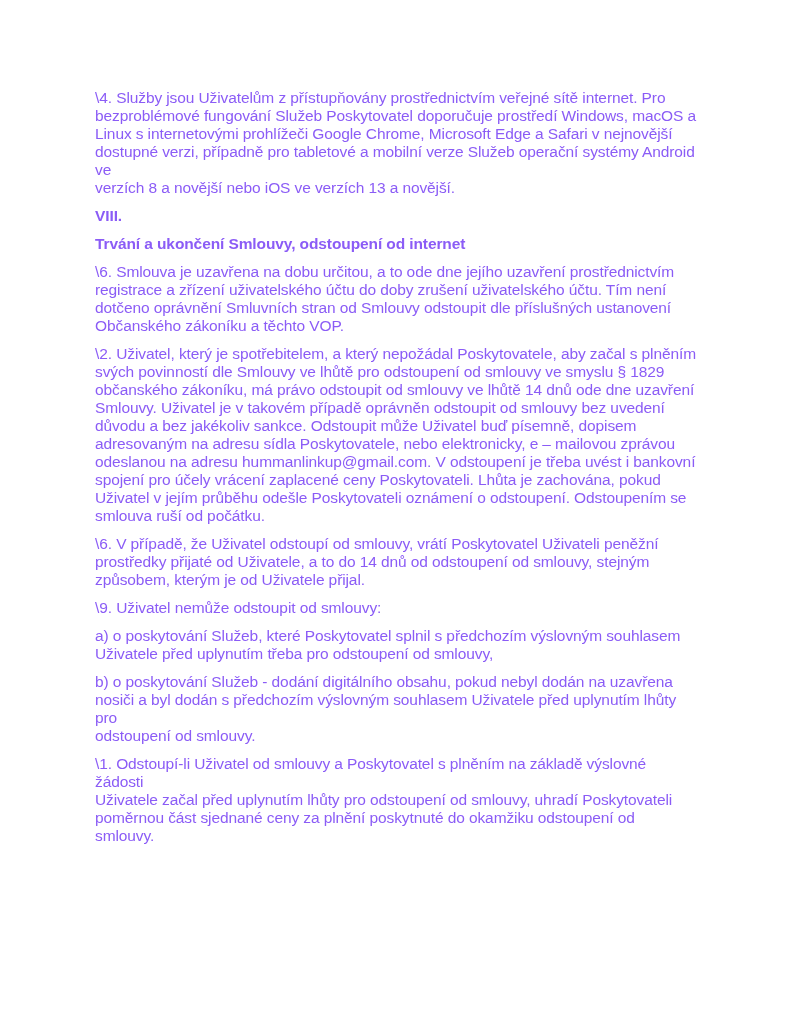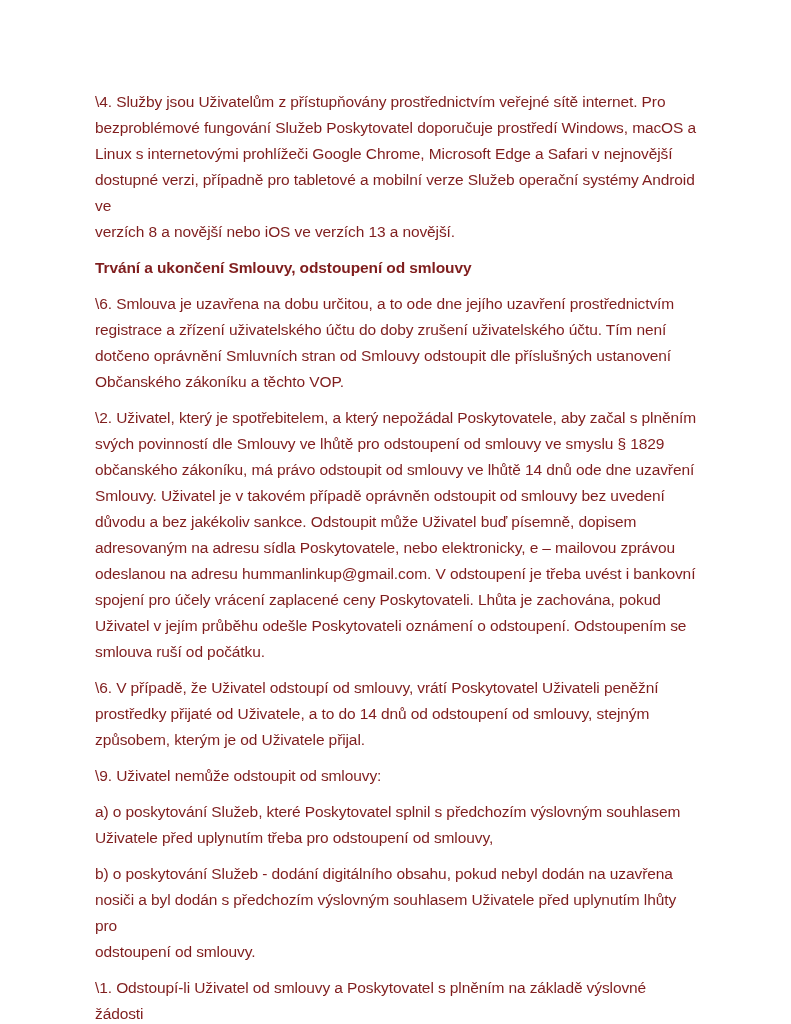--- a/index.html
+++ b/index.html
@@ -18,40 +18,41 @@
     width: 791px;
     height: 1024px;
     padding: 89px 94px 0 95px;
     background: #ffffff;
     color: #1b1b1b;
   }
   .page p,
   .page h2 {
     margin: 0 0 10px 0;
     font-size: 15.5px;
-    line-height: 26px;
+    line-height: 18px;
     letter-spacing: -0.1px;
     white-space: pre-line;   
-    color: #7f1d1d;
+    color: #8b5cf6;
   }
   .page p  { font-weight: 400; }
   .page h2 { font-weight: 700; }
 </style>
 </head>
 <body>
 
 <main class="page">
   <p>\4. Služby jsou Uživatelům z přístupňovány prostřednictvím veřejné sítě internet. Pro
 bezproblémové fungování Služeb Poskytovatel doporučuje prostředí Windows, macOS a
 Linux s internetovými prohlížeči Google Chrome, Microsoft Edge a Safari v nejnovější
 dostupné verzi, případně pro tabletové a mobilní verze Služeb operační systémy Android ve
 verzích 8 a novější nebo iOS ve verzích 13 a novější.</p>
 
+  <h2>VIII.</h2>
 
-  <h2>Trvání a ukončení Smlouvy, odstoupení od smlouvy</h2>
+  <h2>Trvání a ukončení Smlouvy, odstoupení od internet</h2>
 
   <p>\6. Smlouva je uzavřena na dobu určitou, a to ode dne jejího uzavření prostřednictvím
 registrace a zřízení uživatelského účtu do doby zrušení uživatelského účtu. Tím není
 dotčeno oprávnění Smluvních stran od Smlouvy odstoupit dle příslušných ustanovení
 Občanského zákoníku a těchto VOP.</p>
 
   <p>\2. Uživatel, který je spotřebitelem, a který nepožádal Poskytovatele, aby začal s plněním
 svých povinností dle Smlouvy ve lhůtě pro odstoupení od smlouvy ve smyslu § 1829
 občanského zákoníku, má právo odstoupit od smlouvy ve lhůtě 14 dnů ode dne uzavření
 Smlouvy. Uživatel je v takovém případě oprávněn odstoupit od smlouvy bez uvedení

